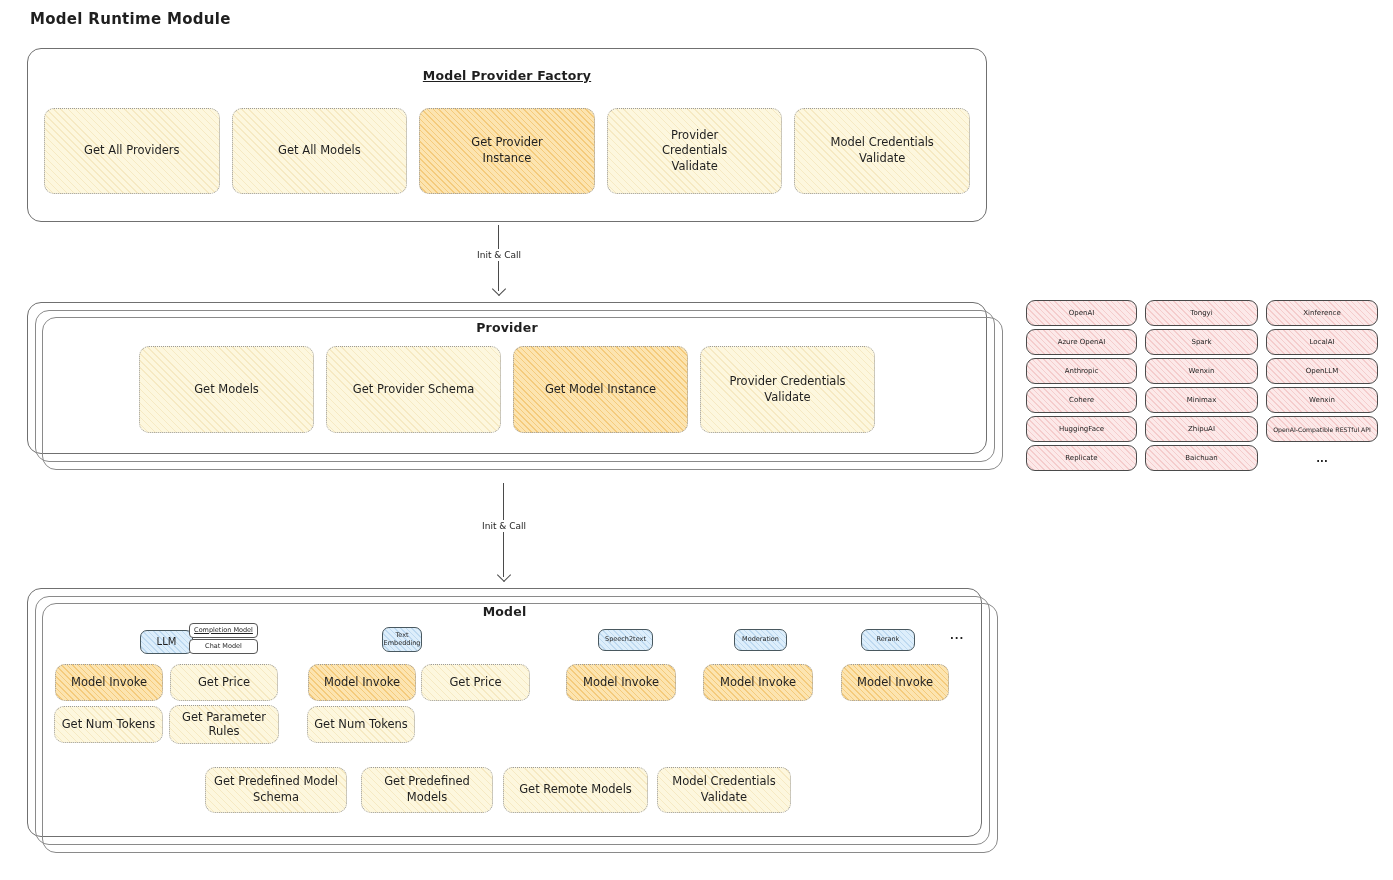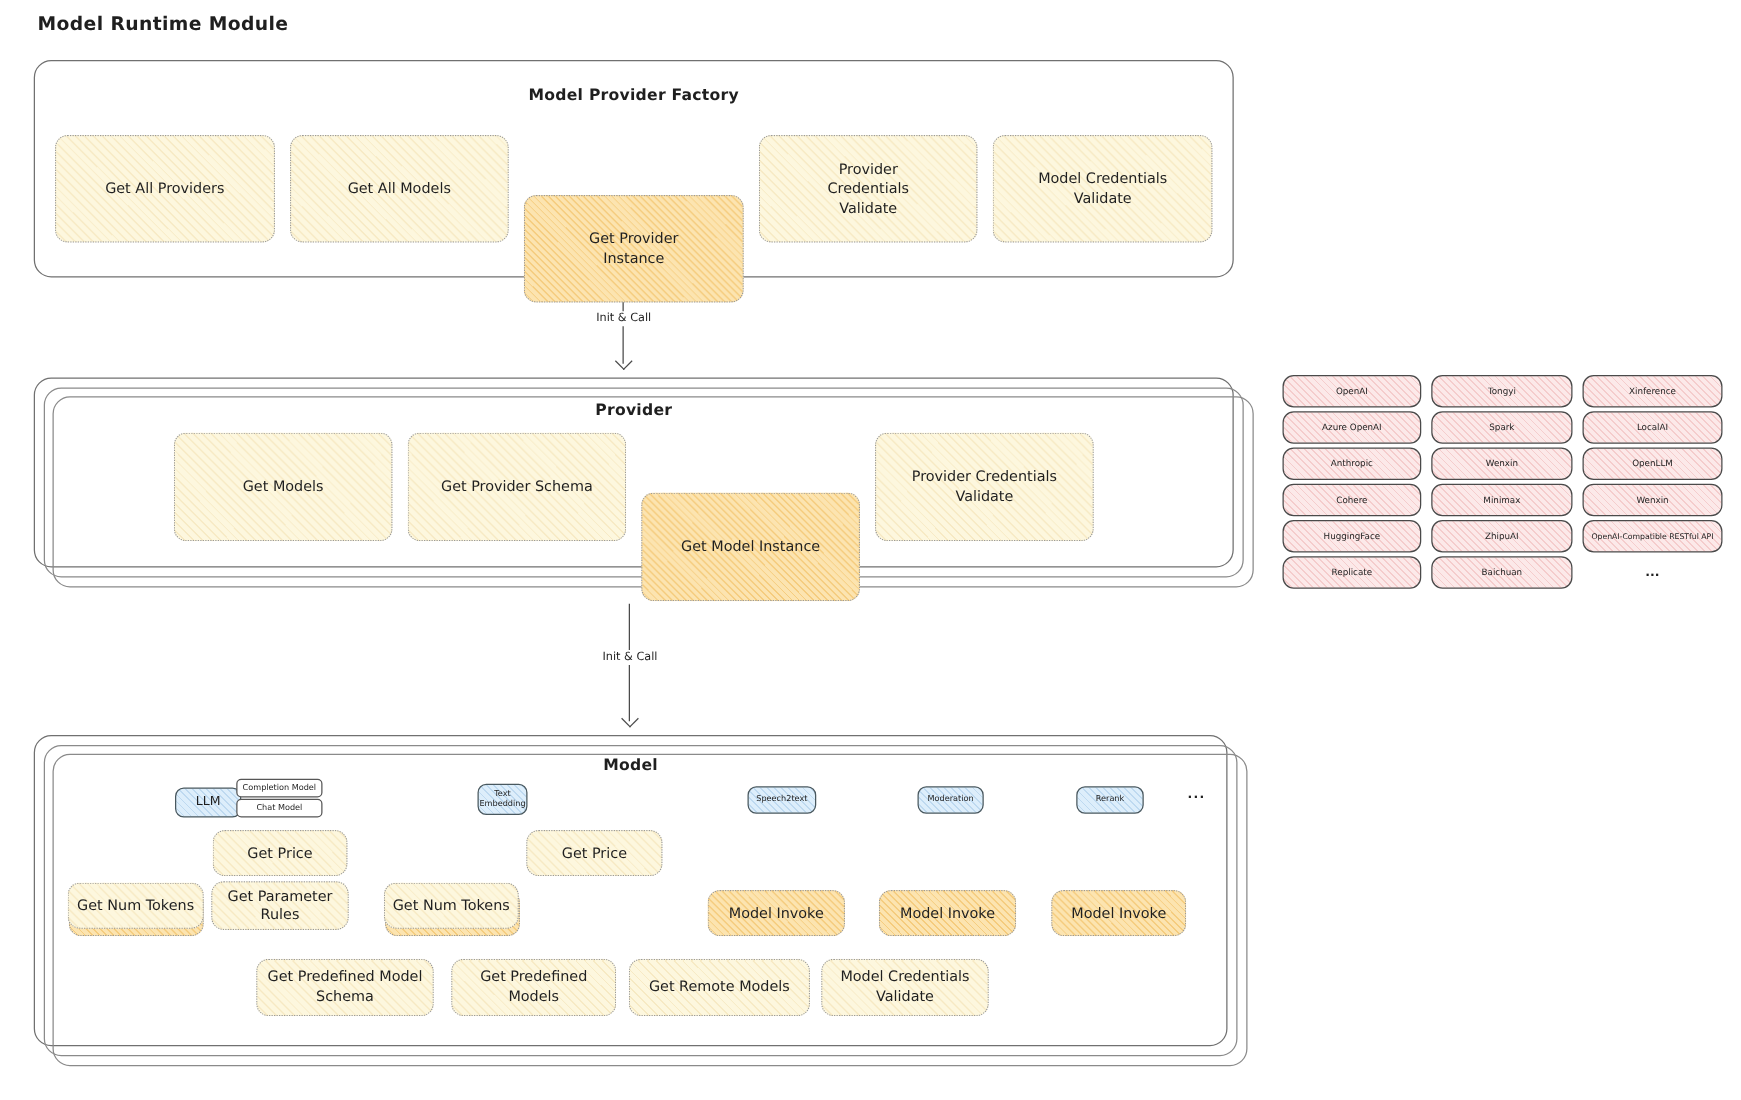--- a/index.html
+++ b/index.html
@@ -15,21 +15,21 @@
   .stacked::before{left:7px;top:7px;right:-9px;bottom:-9px;z-index:-1;}
   .stacked::after{left:14px;top:14px;right:-17px;bottom:-17px;z-index:-2;}
   .panel-title{position:absolute;width:100%;text-align:center;font-size:12.5px;font-weight:600;letter-spacing:.2px;}
 
   
   .fn{border:1.5px dotted #9a9a9a;border-radius:10px;display:flex;align-items:center;justify-content:center;
       text-align:center;font-size:11.5px;line-height:1.35;
       background-color:#fdf7de;
       background-image:repeating-linear-gradient(45deg,rgba(224,184,99,.22) 0,rgba(224,184,99,.22) 1px,transparent 1px,transparent 5px);}
   .fn.hl{background-color:#fce4b0;
-      background-image:repeating-linear-gradient(45deg,rgba(233,162,38,.38) 0,rgba(233,162,38,.38) 1px,transparent 1px,transparent 4px);margin-top:48px;}
+      background-image:repeating-linear-gradient(45deg,rgba(233,162,38,.38) 0,rgba(233,162,38,.38) 1px,transparent 1px,transparent 4px);}
   .fn-abs{position:absolute;}
 
   .row-flex{position:absolute;left:0;right:0;display:flex;justify-content:center;gap:12px;padding:0 16px;box-sizing:border-box;}
   .row-flex .fn{flex:1;height:86px;padding:0 30px;box-sizing:border-box;}
   .row-flex-fixed .fn{flex:none;width:175px;height:87px;padding:0 20px;}
 
   
   .chips{position:absolute;left:1026px;top:300px;width:352px;display:grid;
          grid-template-columns:111px 113px 112px;grid-auto-rows:26px;column-gap:8px;row-gap:3px;}
   .chip{border:1.3px solid #4a4a4a;border-radius:9px;display:flex;align-items:center;justify-content:center;
@@ -53,21 +53,21 @@
   .arrow-label{position:absolute;transform:translateX(-50%);background:#fff;padding:1px 5px;font-size:9px;white-space:nowrap;}
 </style>
 </head>
 <body>
 
 <div id="canvas">
 
   <div class="page-title">Model Runtime Module</div>
 
   <div class="panel" style="left:27px;top:48px;width:958px;height:172px;">
-    <div class="panel-title" style="top:19px;">Model Provider Factory</div>
+    <div class="panel-title" style="top:19px;text-decoration:underline;">Model Provider Factory</div>
     <div class="row-flex" style="top:59px;">
       <div class="fn">Get All Providers</div>
       <div class="fn">Get All Models</div>
       <div class="fn hl">Get Provider Instance</div>
       <div class="fn">Provider Credentials Validate</div>
       <div class="fn">Model Credentials Validate</div>
     </div>
   </div>
 
   <div class="arrow-line" style="left:498px;top:225px;height:66px;"></div>
@@ -106,21 +106,21 @@
   </div>
 
   <div class="arrow-line" style="left:503px;top:483px;height:94px;"></div>
   <div class="arrow-head" style="left:499px;top:570px;"></div>
   <div class="arrow-label" style="left:504px;top:520px;">Init &amp; Call</div>
 
   <div class="panel stacked" style="left:27px;top:588px;width:953px;height:247px;">
     <div class="panel-title" style="top:15px;">Model</div>
 
     <div class="tag" style="left:112px;top:41px;width:51px;height:22px;font-size:10px;">LLM</div>
-    <div class="tag white" style="left:161px;top:34px;width:67px;height:13px;">Completion Model</div>
+    <div class="tag white" style="left:161px;top:34px;width:67px;height:13px;text-decoration:underline;">Completion Model</div>
     <div class="tag white" style="left:161px;top:50px;width:67px;height:13px;">Chat Model</div>
     <div class="tag" style="left:354px;top:38px;width:40px;height:25px;padding:0 4px;box-sizing:border-box;">Text Embedding</div>
     <div class="tag" style="left:570px;top:40px;width:53px;height:20px;">Speech2text</div>
     <div class="tag" style="left:706px;top:40px;width:51px;height:20px;">Moderation</div>
     <div class="tag" style="left:833px;top:40px;width:52px;height:20px;">Rerank</div>
     <div class="dots" style="left:922px;top:41px;">...</div>
 
     <div class="fn hl fn-abs" style="left:27px;top:75px;width:106px;height:35px;">Model Invoke</div>
     <div class="fn fn-abs" style="left:142px;top:75px;width:106px;height:35px;">Get Price</div>
     <div class="fn hl fn-abs" style="left:280px;top:75px;width:106px;height:35px;">Model Invoke</div>

